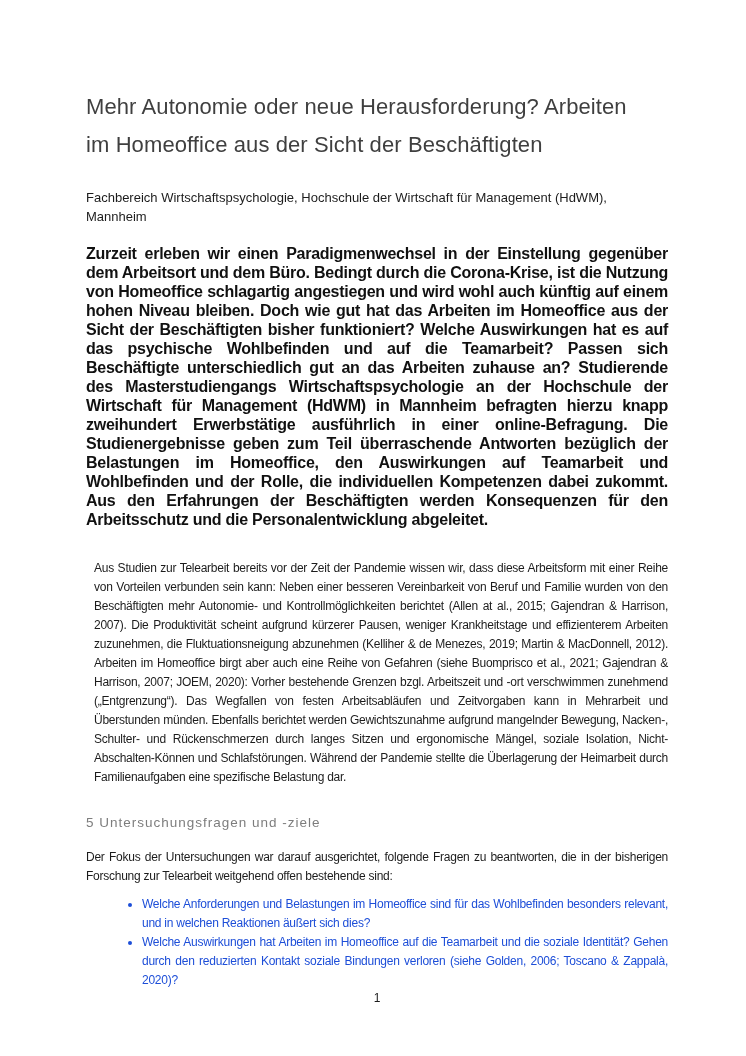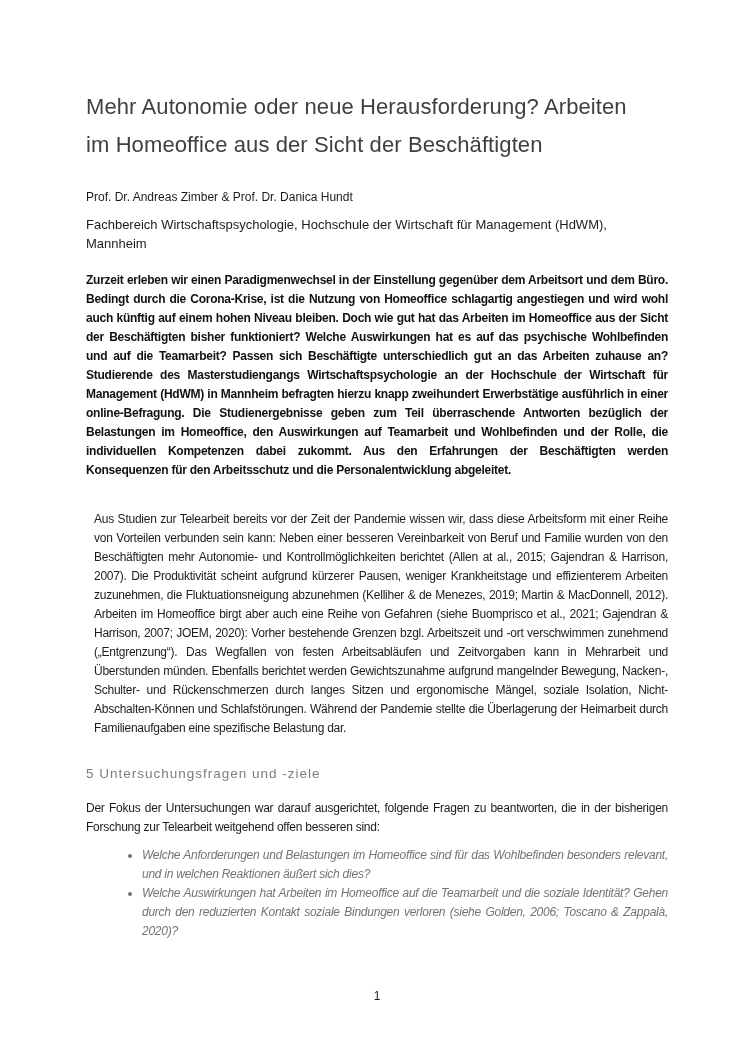--- a/index.html
+++ b/index.html
@@ -40,21 +40,21 @@
   }
   .affiliation {
     margin: 0 0 18px 0;
     font-size: 13px;
     line-height: 19px;
     max-width: 560px;
     color: #1c1c1c;
   }
   .abstract {
     margin: 0 0 30px 0;
-    font-size: 12px;
+    font-size: 16px;
     line-height: 19px;
     font-weight: 700;
     text-align: justify;
     letter-spacing: -0.25px;
     color: #111111;
   }
   .body-paragraph {
     margin: 0 0 26px 8px;
     font-size: 12px;
     line-height: 19px;
@@ -81,50 +81,48 @@
   ul.bullet-list {
     margin: 0;
     padding: 0 0 0 56px;
     list-style: disc outside;
   }
   ul.bullet-list li {
     font-size: 12px;
     line-height: 19px;
     text-align: justify;
     letter-spacing: -0.25px;
-    color: #737373;
-    font-style: italic;
+    color: #1d4ed8;
   }
   .page-number {
     margin-top: auto;
     margin-bottom: 52px;
     text-align: center;
     font-size: 12px;
     line-height: 16px;
     color: #1c1c1c;
   }
 </style>
 </head>
 <body>
 
 <div class="page">
 
   <h1 class="page-title">Mehr Autonomie oder neue Herausforderung? Arbeiten im Homeoffice aus der Sicht der Beschäftigten</h1>
 
-  <p class="byline">Prof. Dr. Andreas Zimber &amp; Prof. Dr. Danica Hundt</p>
 
   <p class="affiliation">Fachbereich Wirtschaftspsychologie, Hochschule der Wirtschaft für Management (HdWM), Mannheim</p>
 
   <p class="abstract">Zurzeit erleben wir einen Paradigmenwechsel in der Einstellung gegenüber dem Arbeitsort und dem Büro. Bedingt durch die Corona-Krise, ist die Nutzung von Homeoffice schlagartig angestiegen und wird wohl auch künftig auf einem hohen Niveau bleiben. Doch wie gut hat das Arbeiten im Homeoffice aus der Sicht der Beschäftigten bisher funktioniert? Welche Auswirkungen hat es auf das psychische Wohlbefinden und auf die Teamarbeit? Passen sich Beschäftigte unterschiedlich gut an das Arbeiten zuhause an? Studierende des Masterstudiengangs Wirtschaftspsychologie an der Hochschule der Wirtschaft für Management (HdWM) in Mannheim befragten hierzu knapp zweihundert Erwerbstätige ausführlich in einer online-Befragung. Die Studienergebnisse geben zum Teil überraschende Antworten bezüglich der Belastungen im Homeoffice, den Auswirkungen auf Teamarbeit und Wohlbefinden und der Rolle, die individuellen Kompetenzen dabei zukommt. Aus den Erfahrungen der Beschäftigten werden Konsequenzen für den Arbeitsschutz und die Personalentwicklung abgeleitet.</p>
 
   <p class="body-paragraph">Aus Studien zur Telearbeit bereits vor der Zeit der Pandemie wissen wir, dass diese Arbeitsform mit einer Reihe von Vorteilen verbunden sein kann: Neben einer besseren Vereinbarkeit von Beruf und Familie wurden von den Beschäftigten mehr Autonomie- und Kontrollmöglichkeiten berichtet (Allen at al., 2015; Gajendran &amp; Harrison, 2007). Die Produktivität scheint aufgrund kürzerer Pausen, weniger Krankheitstage und effizienterem Arbeiten zuzunehmen, die Fluktuationsneigung abzunehmen (Kelliher &amp; de Menezes, 2019; Martin &amp; MacDonnell, 2012). Arbeiten im Homeoffice birgt aber auch eine Reihe von Gefahren (siehe Buomprisco et al., 2021; Gajendran &amp; Harrison, 2007; JOEM, 2020): Vorher bestehende Grenzen bzgl. Arbeitszeit und -ort verschwimmen zunehmend („Entgrenzung“). Das Wegfallen von festen Arbeitsabläufen und Zeitvorgaben kann in Mehrarbeit und Überstunden münden. Ebenfalls berichtet werden Gewichtszunahme aufgrund mangelnder Bewegung, Nacken-, Schulter- und Rückenschmerzen durch langes Sitzen und ergonomische Mängel, soziale Isolation, Nicht-Abschalten-Können und Schlafstörungen. Während der Pandemie stellte die Überlagerung der Heimarbeit durch Familienaufgaben eine spezifische Belastung dar.</p>
 
   <h2 class="section-heading">5 Untersuchungsfragen und -ziele</h2>
 
-  <p class="section-intro">Der Fokus der Untersuchungen war darauf ausgerichtet, folgende Fragen zu beantworten, die in der bisherigen Forschung zur Telearbeit weitgehend offen besseren sind:</p>
+  <p class="section-intro">Der Fokus der Untersuchungen war darauf ausgerichtet, folgende Fragen zu beantworten, die in der bisherigen Forschung zur Telearbeit weitgehend offen bestehende sind:</p>
 
   <ul class="bullet-list">
     <li>Welche Anforderungen und Belastungen im Homeoffice sind für das Wohlbefinden besonders relevant, und in welchen Reaktionen äußert sich dies?</li>
     <li>Welche Auswirkungen hat Arbeiten im Homeoffice auf die Teamarbeit und die soziale Identität? Gehen durch den reduzierten Kontakt soziale Bindungen verloren (siehe Golden, 2006; Toscano &amp; Zappalà, 2020)?</li>
   </ul>
 
   <div class="page-number">1</div>
 
 </div>
 

